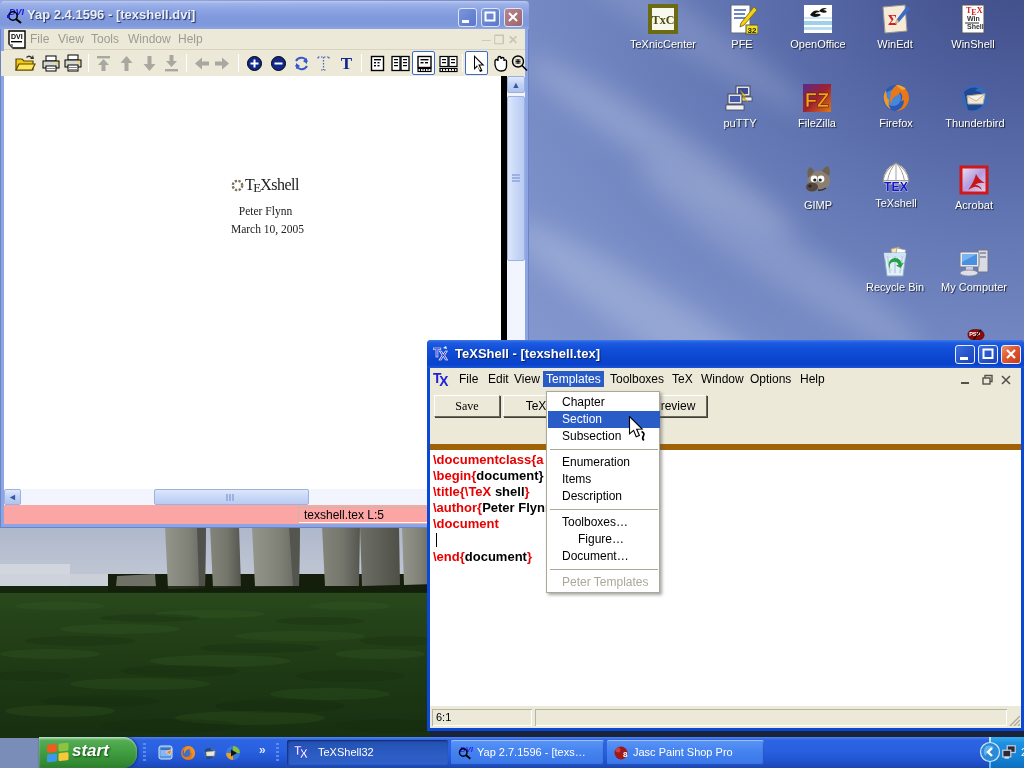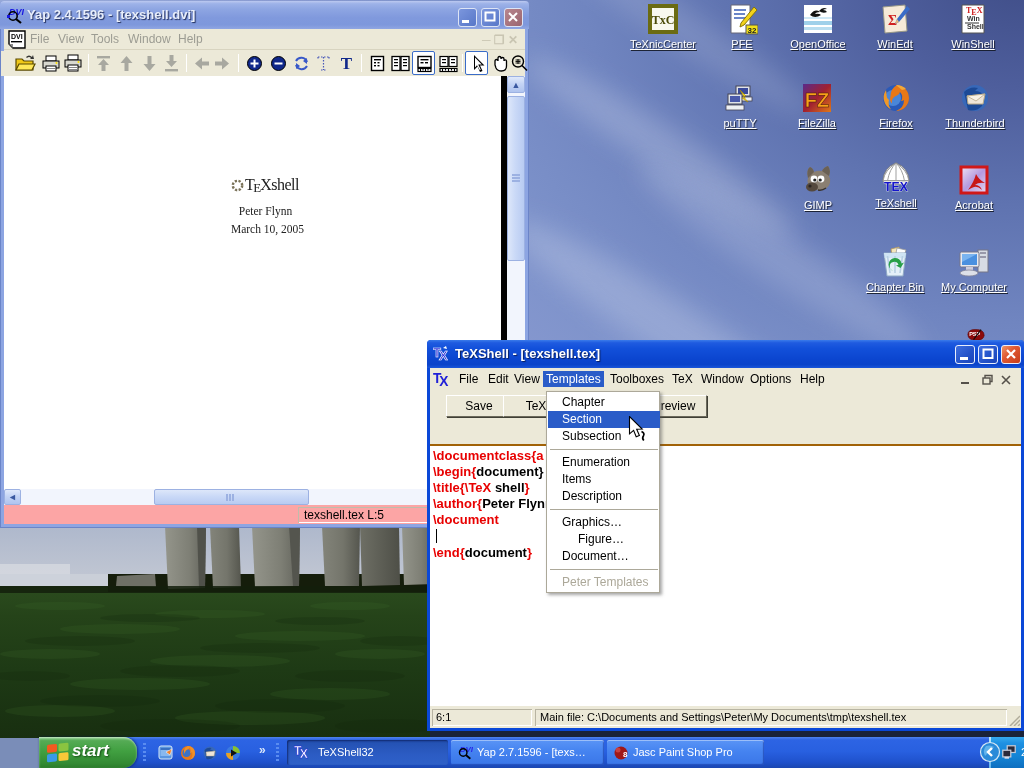--- a/index.html
+++ b/index.html
@@ -12,21 +12,21 @@
   background:radial-gradient(980px 780px at 100% -4%, #3f4d87 0%, #4e5e9c 15%, #5f73b0 30%, #7085c0 45%, #7d92ca 60%, #8899d0 75%, #90a2d5 88%, #96a8d8 100%);
 }
 .cloud { position:absolute; background:rgba(230,236,246,0.24); filter:blur(12px); border-radius:50%; transform:rotate(33deg); }
 
 
 #photo { left:0; top:526px; width:1024px; height:212px; overflow:hidden; background:#b7c1d3; }
 
 
 .dicon { position:absolute; width:90px; text-align:center; }
 .dicon .ic { width:32px; height:32px; margin:0 auto; display:block; }
-.dicon .lbl { margin-top:3px; font-size:11px; color:#fff; text-shadow:1px 1px 1px rgba(20,25,40,0.9); white-space:nowrap;text-decoration:underline; }
+.dicon .lbl { margin-top:3px; font-size:11px; color:#fff; text-shadow:1px 1px 1px rgba(20,25,40,0.9); white-space:nowrap; }
 
 
 .win-title-text { color:#fff; font-weight:bold; font-size:13px; text-shadow:1px 1px 1px rgba(10,20,60,0.8); white-space:nowrap; }
 .beige { background:#ece9d8; }
 
 
 #yap { left:0; top:1px; width:529px; height:527px; }
 #yap-frame { left:0; top:0; width:529px; height:527px; background:#8da5e2; border-radius:4px 4px 0 0;
   box-shadow: inset 0 0 0 1px #6b84c8; }
 #yap-title { left:0; top:0; width:529px; height:28px; border-radius:4px 4px 0 0;
@@ -314,21 +314,21 @@
   </div>
 <div class="dicon" style="left:850px;top:246px;">
     <svg class="ic" viewBox="0 0 32 32">
       <polygon points="12,3 20,1 21,7 13,9" fill="#f4e6bc" stroke="#b89858" stroke-width="0.8"></polygon>
       <polygon points="18,2 27,4 25,10 17,7" fill="#fdfdfd" stroke="#999" stroke-width="0.8"></polygon>
       <path d="M5 7 L27 7 L24 30 L8 30 Z" fill="#e4f0f8" stroke="#90aac4" stroke-width="1"></path>
       <path d="M5 7 L27 7 L26.4 12 L5.6 12 Z" fill="#cfe4f4"></path>
       <path d="M8.5 10 L11 27 M16 10 L16 27 M23.5 10 L21 27" stroke="#b8d0e4" stroke-width="1.6" fill="none"></path>
       <path d="M16 25 a6.5 6.5 0 1 1 6.5 -7.5 l2.5 -1 l-3.5 5.5 l-4.5 -2.5 l2.5 -0.7 a4.5 4.5 0 1 0 -4.5 6 z" fill="#28a048"></path>
     </svg>
-    <div class="lbl">Chapter Bin</div>
+    <div class="lbl">Recycle Bin</div>
   </div>
 <div class="dicon" style="left:929px;top:246px;">
     <svg class="ic" viewBox="0 0 32 32">
       <rect x="20" y="4" width="10" height="22" fill="#d8dce4" stroke="#778" stroke-width="1"></rect>
       <rect x="22" y="6" width="6" height="2" fill="#99a"></rect>
       <rect x="22" y="10" width="6" height="2" fill="#99a"></rect>
       <rect x="2" y="6" width="19" height="15" rx="1.5" fill="#e8eaf0" stroke="#778" stroke-width="1"></rect>
       <rect x="4" y="8" width="15" height="11" fill="#4a90e0"></rect>
       <path d="M4 8 L19 8 L4 16 Z" fill="#7ab4f0"></path>
       <rect x="8" y="21" width="7" height="3" fill="#ccd"></rect>
@@ -579,60 +579,59 @@
       <svg class="abs" style="left:528px;top:5px;" width="58" height="14" viewBox="0 0 58 14">
           <rect x="3" y="9" width="8" height="2" fill="#55514a"></rect>
           <g stroke="#55514a" fill="none" stroke-width="1.4">
             <rect x="25" y="5" width="7" height="6"></rect>
             <path d="M27 5 L27 2.5 L34 2.5 L34 8.5 L32 8.5"></path>
           </g>
           <path d="M44 3 L52 11 M52 3 L44 11" stroke="#55514a" stroke-width="1.6"></path>
         </svg>
     </div>
     <div class="abs beige" id="tex-toolbar">
-      <div class="tbtn" style="left:16px;">Save</div>
+      <div class="tbtn" style="left:4px;font-family:Liberation Serif, serif;">Save</div>
       <div class="tbtn" style="left:73px;">TeX</div>
       <div class="tbtn" style="left:142px;">DVI</div>
       <div class="tbtn" style="left:211px;">Preview</div>
     </div>
-    <div class="abs" style="left:0;top:76px;width:591px;height:262px;background:#fff;border-top:2px solid #a16207;">
+    <div class="abs" style="left:0;top:76px;width:591px;height:262px;background:#fff;border-top:6px solid #a16207;">
       <div class="codeline" style="top:2px;"><span class="r">\documentclass{a</span></div>
       <div class="codeline" style="top:18px;"><span class="r">\begin{</span>document}</div>
       <div class="codeline" style="top:34px;"><span class="r">\title{\TeX</span> shell<span class="r">}</span></div>
       <div class="codeline" style="top:50px;"><span class="r">\author{</span>Peter Flynn}</div>
       <div class="codeline" style="top:66px;"><span class="r">\document</span></div>
       <div class="abs" style="left:6px;top:83px;width:1.3px;height:14px;background:#000;"></div>
       <div class="codeline" style="top:99px;"><span class="r">\end{</span>document<span class="r">}</span></div>
     </div>
     <div class="abs beige" id="tex-status">
       <div class="abs" style="left:2px;top:3px;width:100px;height:17px;box-shadow:inset 1px 1px 0 #b8b4a2, inset -1px -1px 0 #fff;"></div>
       <div class="abs" style="left:6px;top:5px;font-size:11px;">6:1</div>
       <div class="abs" style="left:105px;top:3px;width:472px;height:17px;box-shadow:inset 1px 1px 0 #b8b4a2, inset -1px -1px 0 #fff;"></div>
-      <div class="abs" style="left:110px;top:5px;font-size:11px;">Main file: C:\Documents and Settings\Peter\My Documents\tmp\texshell.tex</div>
       <svg class="abs" style="left:578px;top:8px;" width="12" height="12">
           <g stroke="#b0ac9a" stroke-width="1.5">
             <line x1="12" y1="2" x2="2" y2="12"></line>
             <line x1="12" y1="6" x2="6" y2="12"></line>
             <line x1="12" y1="10" x2="10" y2="12"></line>
           </g>
         </svg>
     </div>
   </div>
 </div>
 
 <div class="abs" id="ddmenu">
   <div class="dditem" style="top:2px;">Chapter</div>
   <div class="dditem" style="top:19px;background:#2a5cc8;color:#fff;">Section</div>
   <div class="dditem" style="top:36px;">Subsection</div>
   <div class="ddsep" style="top:57px;"></div>
   <div class="dditem" style="top:62px;">Enumeration</div>
   <div class="dditem" style="top:79px;">Items</div>
   <div class="dditem" style="top:96px;">Description</div>
   <div class="ddsep" style="top:117px;"></div>
-  <div class="dditem" style="top:122px;">Graphics…</div>
+  <div class="dditem" style="top:122px;">Toolboxes…</div>
   <div class="dditem" style="top:139px;margin-left:16px;">Figure…</div>
   <div class="dditem" style="top:156px;">Document…</div>
   <div class="ddsep" style="top:177px;"></div>
   <div class="dditem" style="top:182px;color:#aca899;">Peter Templates</div>
 </div>
 
 <svg class="abs" style="left:628px;top:416px;" width="22" height="28" viewBox="0 0 22 28">
   <path d="M1.5 0.5 L1.5 17.8 L5.6 14.4 L8.2 20.8 L11.4 19.5 L8.7 13.2 L14.2 13 Z" fill="#fff" stroke="#000" stroke-width="1.1"></path>
   <path d="M13.5 15.5 q3.5 1.5 2 4.2 q-1.8 2.4 0.3 4.8" fill="none" stroke="#000" stroke-width="1.7"></path>
 </svg>

